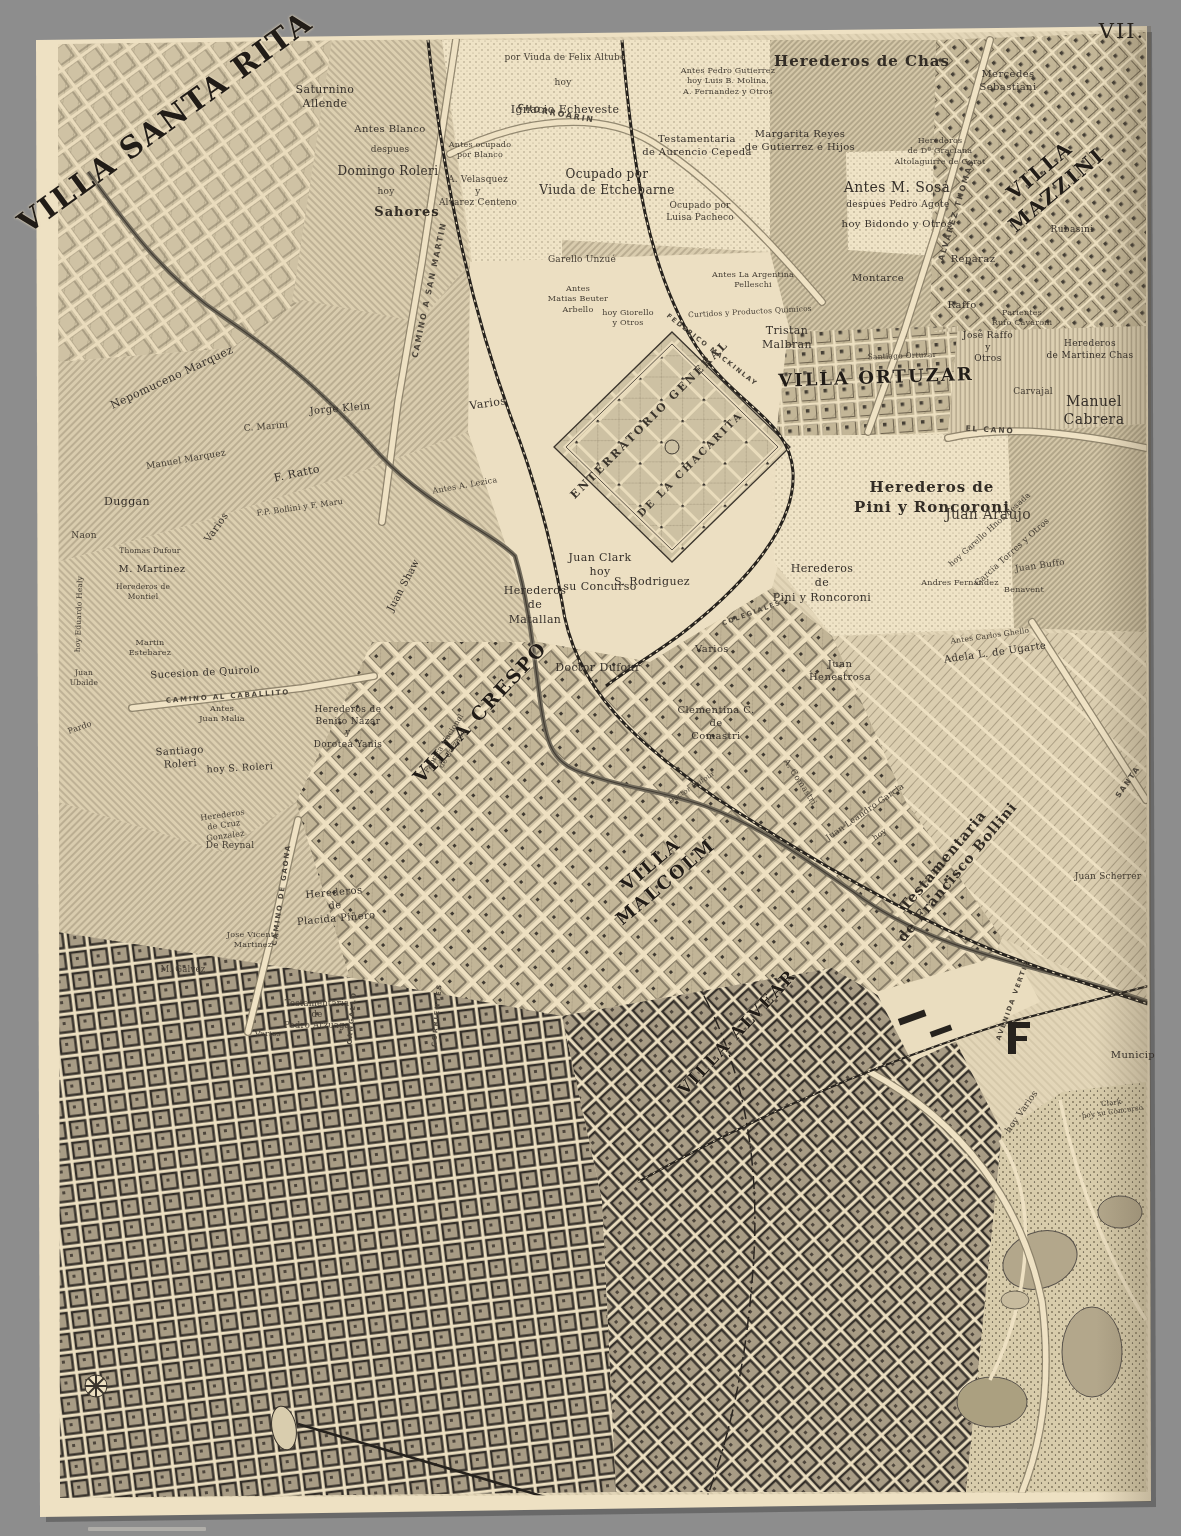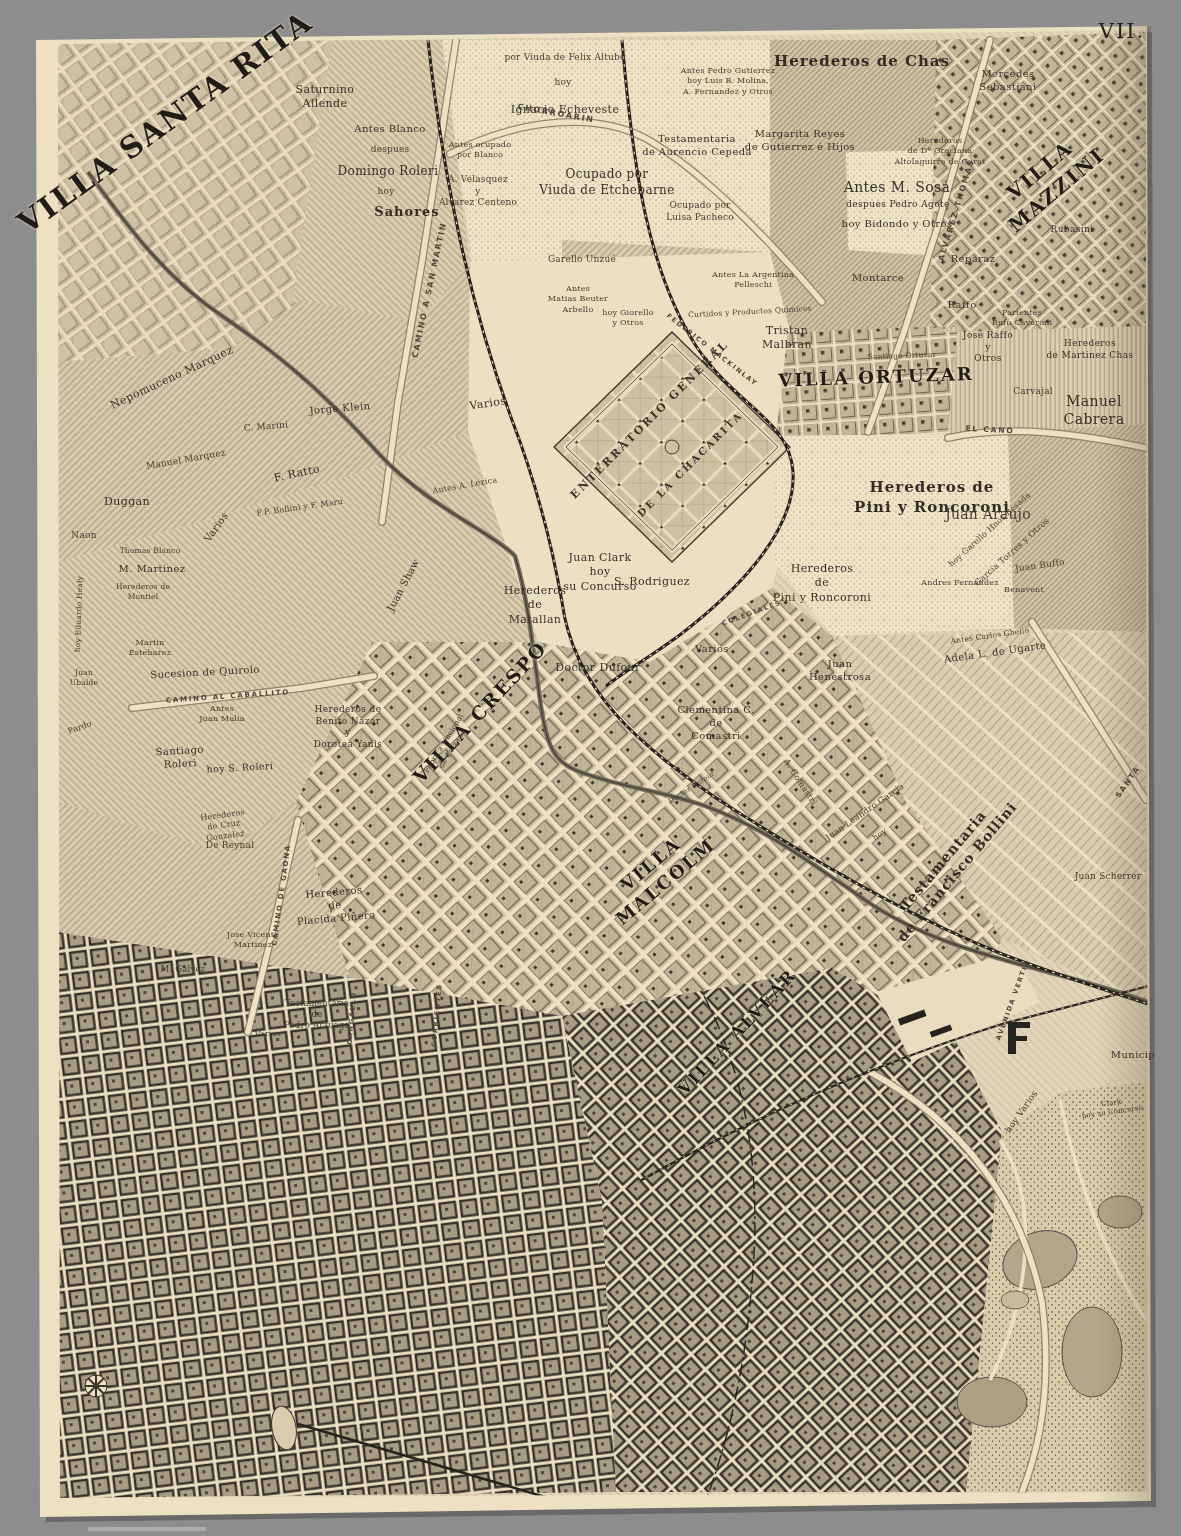--- a/index.html
+++ b/index.html
@@ -382,21 +382,21 @@
       <span class="lbl k-tiny" style="left: 266px; top: 427px; font-size: 9px; transform: translate(-50%, -50%) rotate(-5deg);">C. Marini</span>
       <span class="lbl k-tiny" style="left: 186px; top: 460px; font-size: 9px; transform: translate(-50%, -50%) rotate(-10deg);">Manuel Marquez</span>
       <span class="lbl k-small" style="left: 297px; top: 474px; font-size: 11px; transform: translate(-50%, -50%) rotate(-12deg);">F. Ratto</span>
       <span class="lbl k-tiny" style="left: 300px; top: 508px; font-size: 8px; transform: translate(-50%, -50%) rotate(-8deg);">F.P. Bollini y F. Maru</span>
       <span class="lbl k-small" style="left: 127px; top: 502px; font-size: 11px; transform: translate(-50%, -50%) rotate(0deg);">Duggan</span>
       <span class="lbl k-small" style="left: 216px; top: 527px; font-size: 10px; transform: translate(-50%, -50%) rotate(-55deg);">Varios</span>
       <span class="lbl k-small" style="left: 488px; top: 404px; font-size: 11px; transform: translate(-50%, -50%) rotate(-8deg);">Varios</span>
       <span class="lbl k-tiny" style="left: 465px; top: 486px; font-size: 8px; transform: translate(-50%, -50%) rotate(-10deg);">Antes A. Lezica</span>
       <span class="lbl k-tiny" style="left: 84px; top: 536px; font-size: 9px; transform: translate(-50%, -50%) rotate(0deg);">Naon</span>
       <span class="lbl k-small" style="left: 152px; top: 568px; font-size: 10px; transform: translate(-50%, -50%) rotate(0deg);">M. Martinez</span>
-      <span class="lbl k-tiny" style="left: 150px; top: 551px; font-size: 7.5px; transform: translate(-50%, -50%) rotate(0deg);">Thomas Blanco</span>
+      <span class="lbl k-tiny" style="left: 150px; top: 551px; font-size: 7.5px; transform: translate(-50%, -50%) rotate(0deg);">Thomas Dufour</span>
       <span class="lbl k-tiny" style="left: 143px; top: 592px; font-size: 7.5px; transform: translate(-50%, -50%) rotate(0deg);">Herederos de
 Montiel</span>
       <span class="lbl k-tiny" style="left: 79px; top: 614px; font-size: 7.5px; transform: translate(-50%, -50%) rotate(-88deg);">hoy Eduardo Healy</span>
       <span class="lbl k-small" style="left: 403px; top: 585px; font-size: 10px; transform: translate(-50%, -50%) rotate(-62deg);">Juan Shaw</span>
       <span class="lbl k-tiny" style="left: 150px; top: 648px; font-size: 8px; transform: translate(-50%, -50%) rotate(0deg);">Martin
 Estebarez</span>
       <span class="lbl k-small" style="left: 205px; top: 672px; font-size: 10px; transform: translate(-50%, -50%) rotate(-3deg);">Sucesion de Quirolo</span>
       <span class="lbl k-tiny" style="left: 222px; top: 714px; font-size: 8px; transform: translate(-50%, -50%) rotate(0deg);">Antes
 Juan Malia</span>
       <span class="lbl k-small" style="left: 180px; top: 757px; font-size: 10px; transform: translate(-50%, -50%) rotate(-3deg);">Santiago

